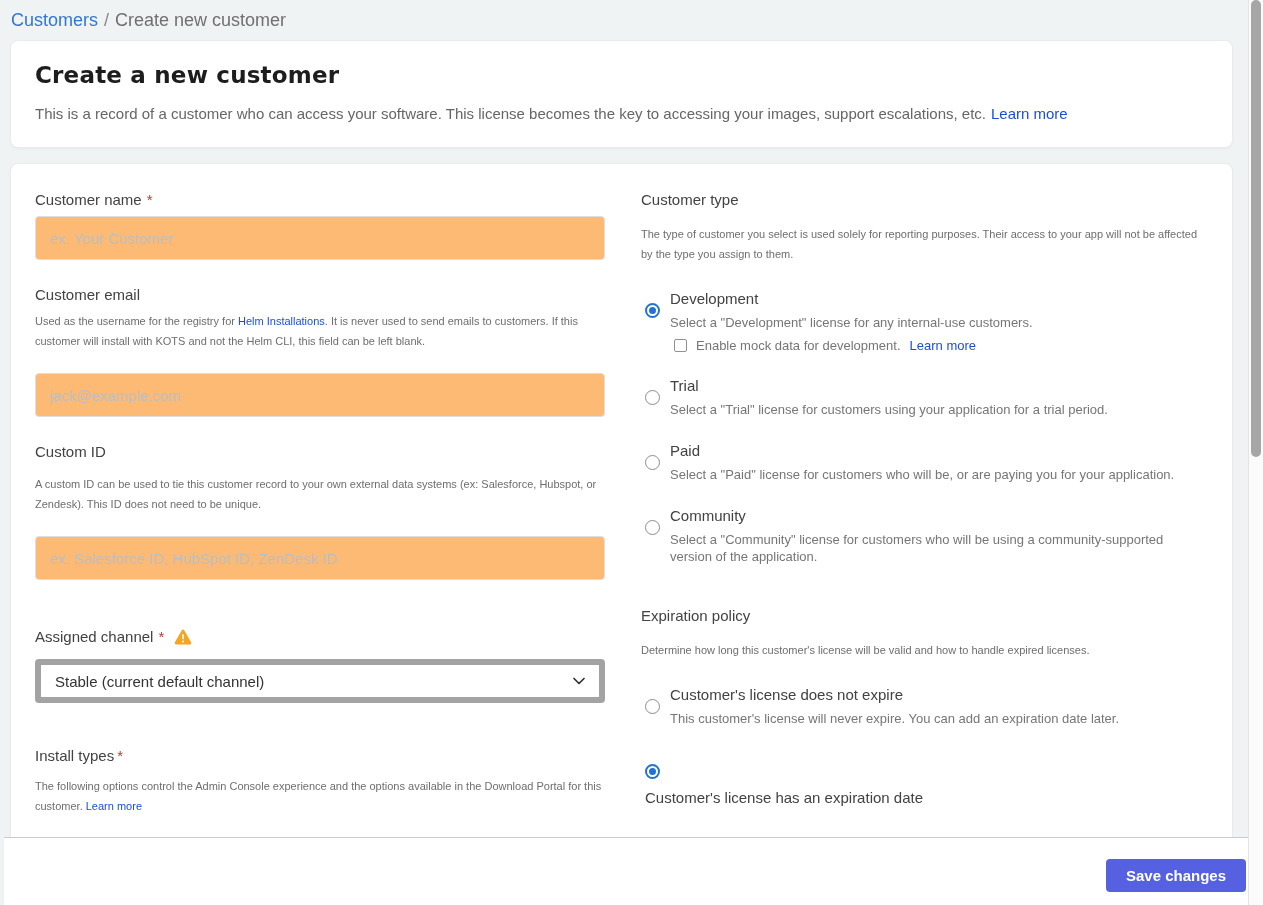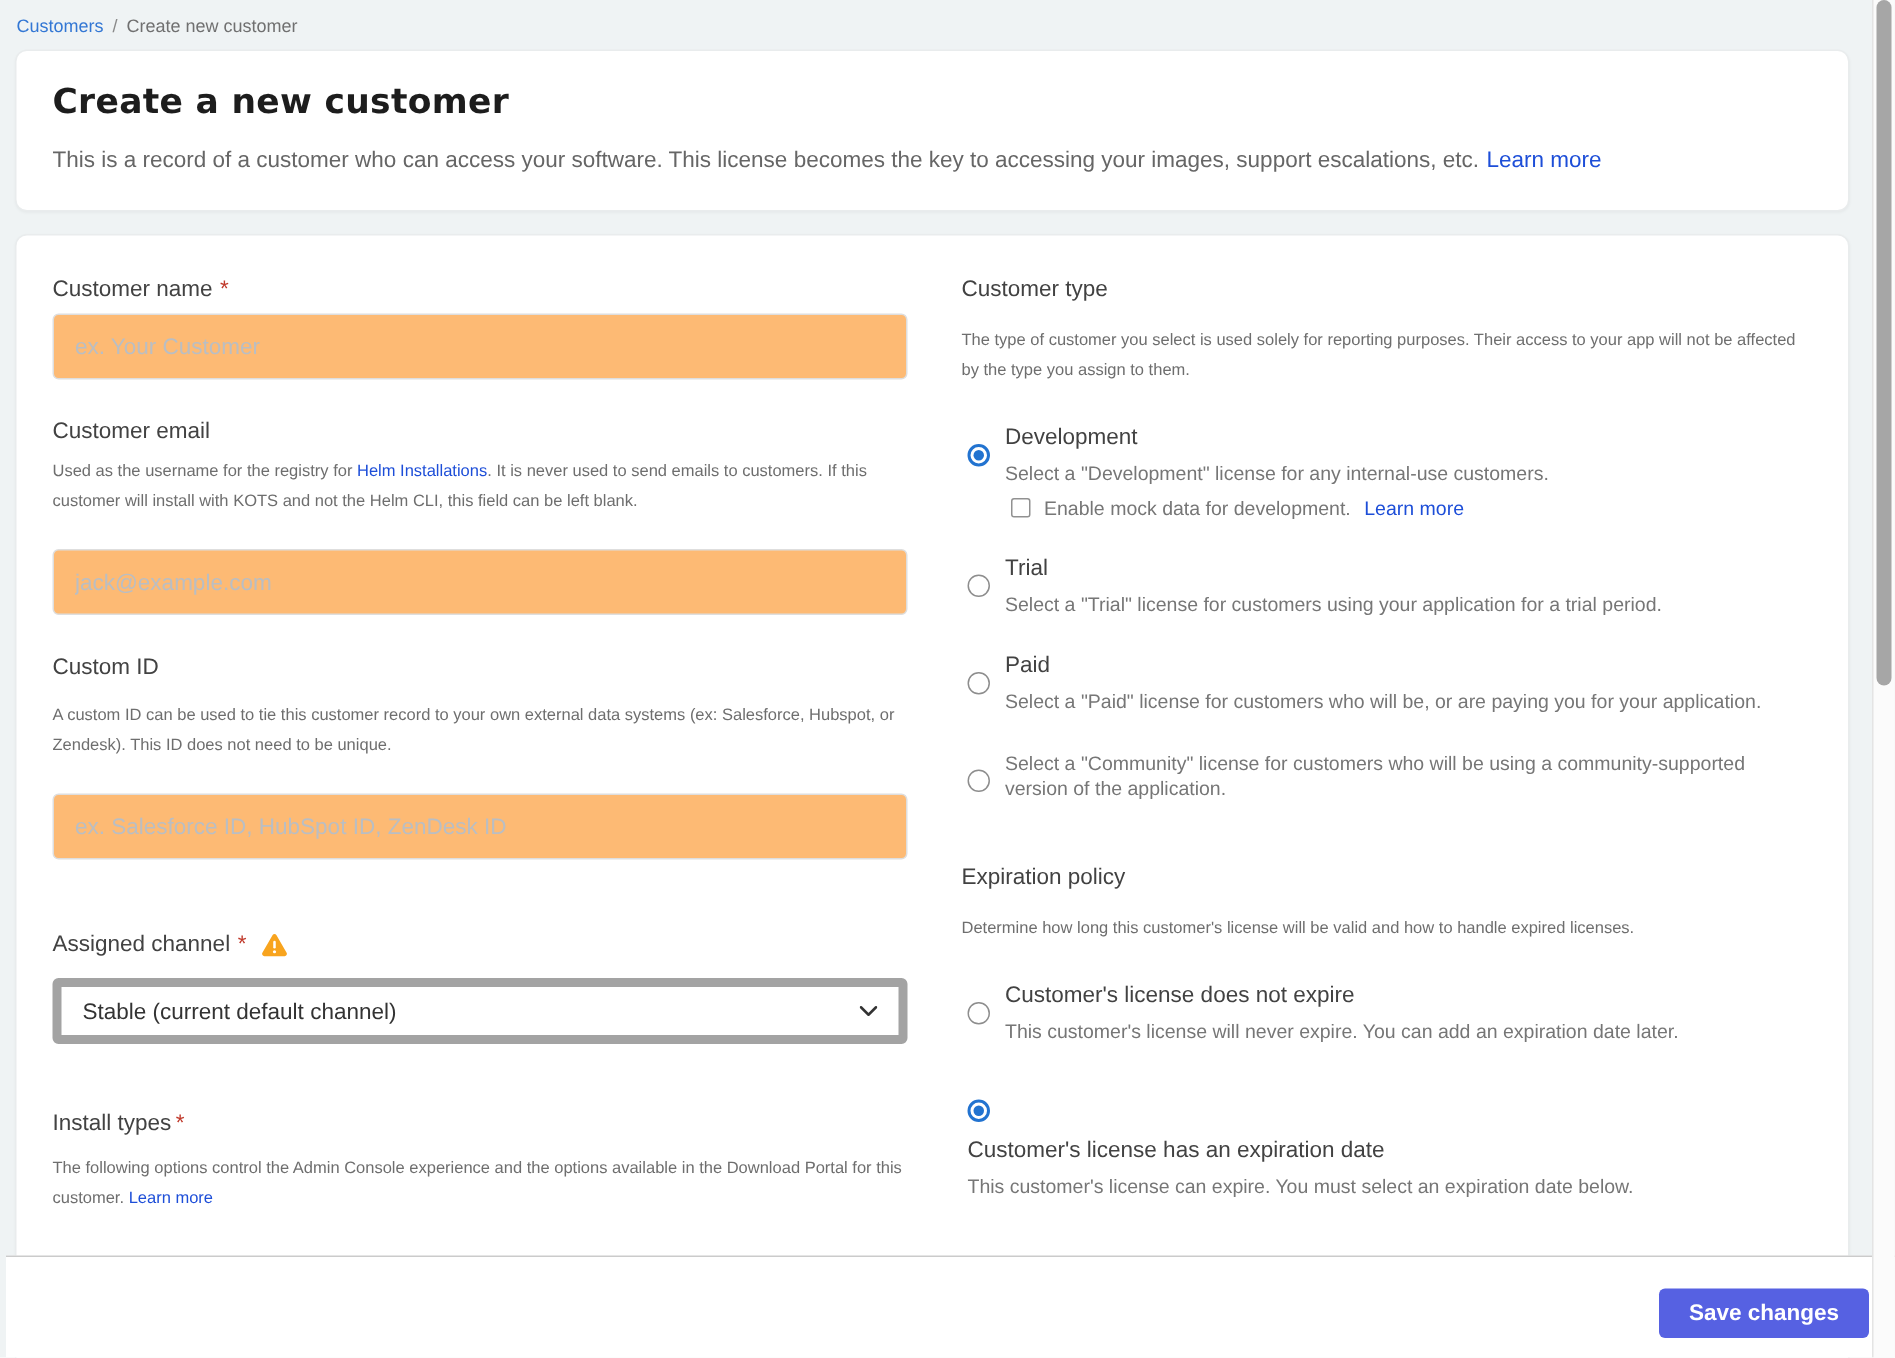--- a/index.html
+++ b/index.html
@@ -8,21 +8,21 @@
     font-family:"Liberation Sans", sans-serif;
     background:#eff3f4;
     position:relative;
     overflow:hidden;
     color:#444;
   }
   a { text-decoration:none; cursor:pointer; }
   .link { color:#1d4ed8; font-weight:400; }
 
   
-  .breadcrumb { padding:10px 0 0 11px; font-size:12px; color:#707070; }
+  .breadcrumb { padding:10px 0 0 11px; font-size:18px; color:#707070; }
   .breadcrumb a { color:#3377d4; font-weight:500; }
   .breadcrumb .sep { margin:0 6px; color:#8a8a8a; }
 
   
   .card {
     background:#fff;
     border:1px solid #e9eced;
     border-radius:8px;
     box-shadow:0 1px 2px rgba(0,0,0,.04);
     width:1223px;
@@ -235,20 +235,21 @@
       <span class="radio"></span>
       <div>
         <div class="opt-title">Paid</div>
         <div class="opt-desc">Select a "Paid" license for customers who will be, or are paying you for your application.</div>
       </div>
     </div>
 
     <div class="opt opt-gap-lg">
       <span class="radio"></span>
       <div>
+        <div class="opt-title">Community</div>
         <div class="opt-desc">Select a "Community" license for customers who will be using a community-supported version of the application.</div>
       </div>
     </div>
 
     <div class="section-label mb16">
       <span>Expiration policy</span>
     </div>
     <p class="para mb26">Determine how long this customer's license will be valid and how to handle expired licenses.</p>
 
     <div class="opt">
@@ -256,21 +257,20 @@
       <div>
         <div class="opt-title">Customer's license does not expire</div>
         <div class="opt-desc">This customer's license will never expire. You can add an expiration date later.</div>
       </div>
     </div>
 
     <div class="opt">
       <span class="radio selected"></span>
       <div>
         <div class="opt-title">Customer's license has an expiration date</div>
-        <div class="opt-desc">This customer's license can expire. You must select an expiration date below.</div>
       </div>
     </div>
 
   </div>
 </div>
 
 <div class="save-bar">
   <button class="save-btn">Save changes</button>
 </div>
 

